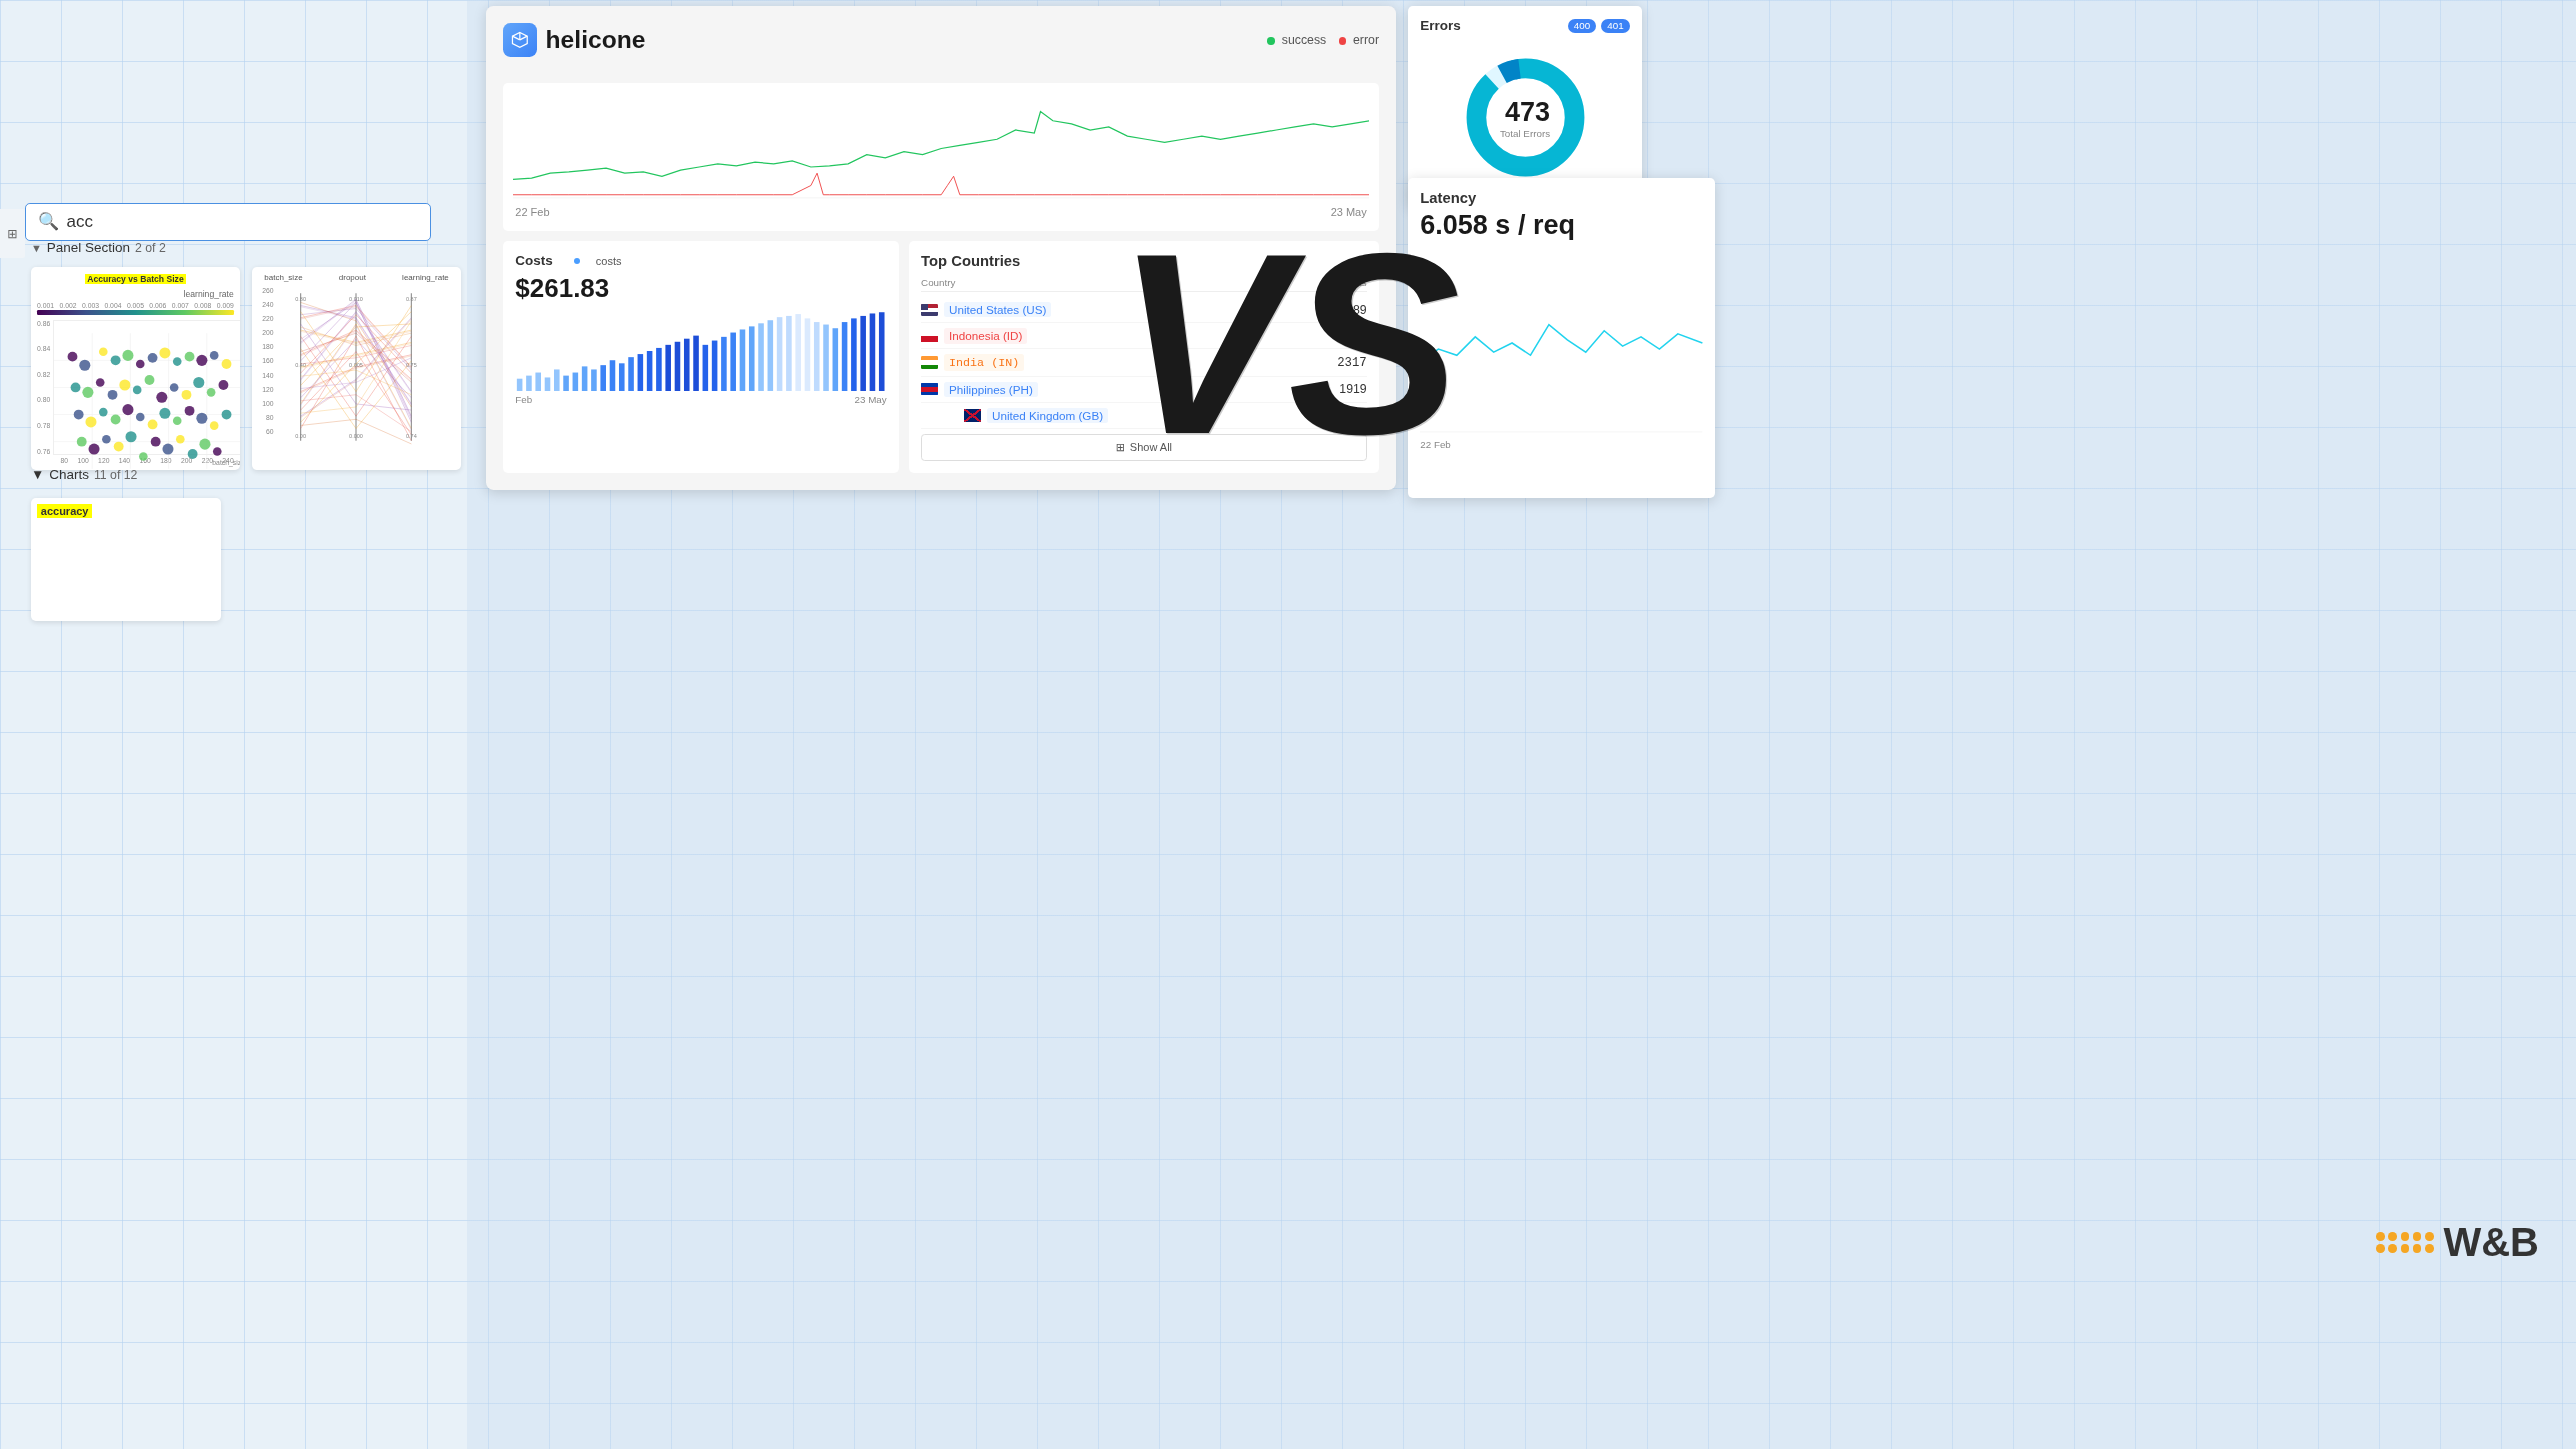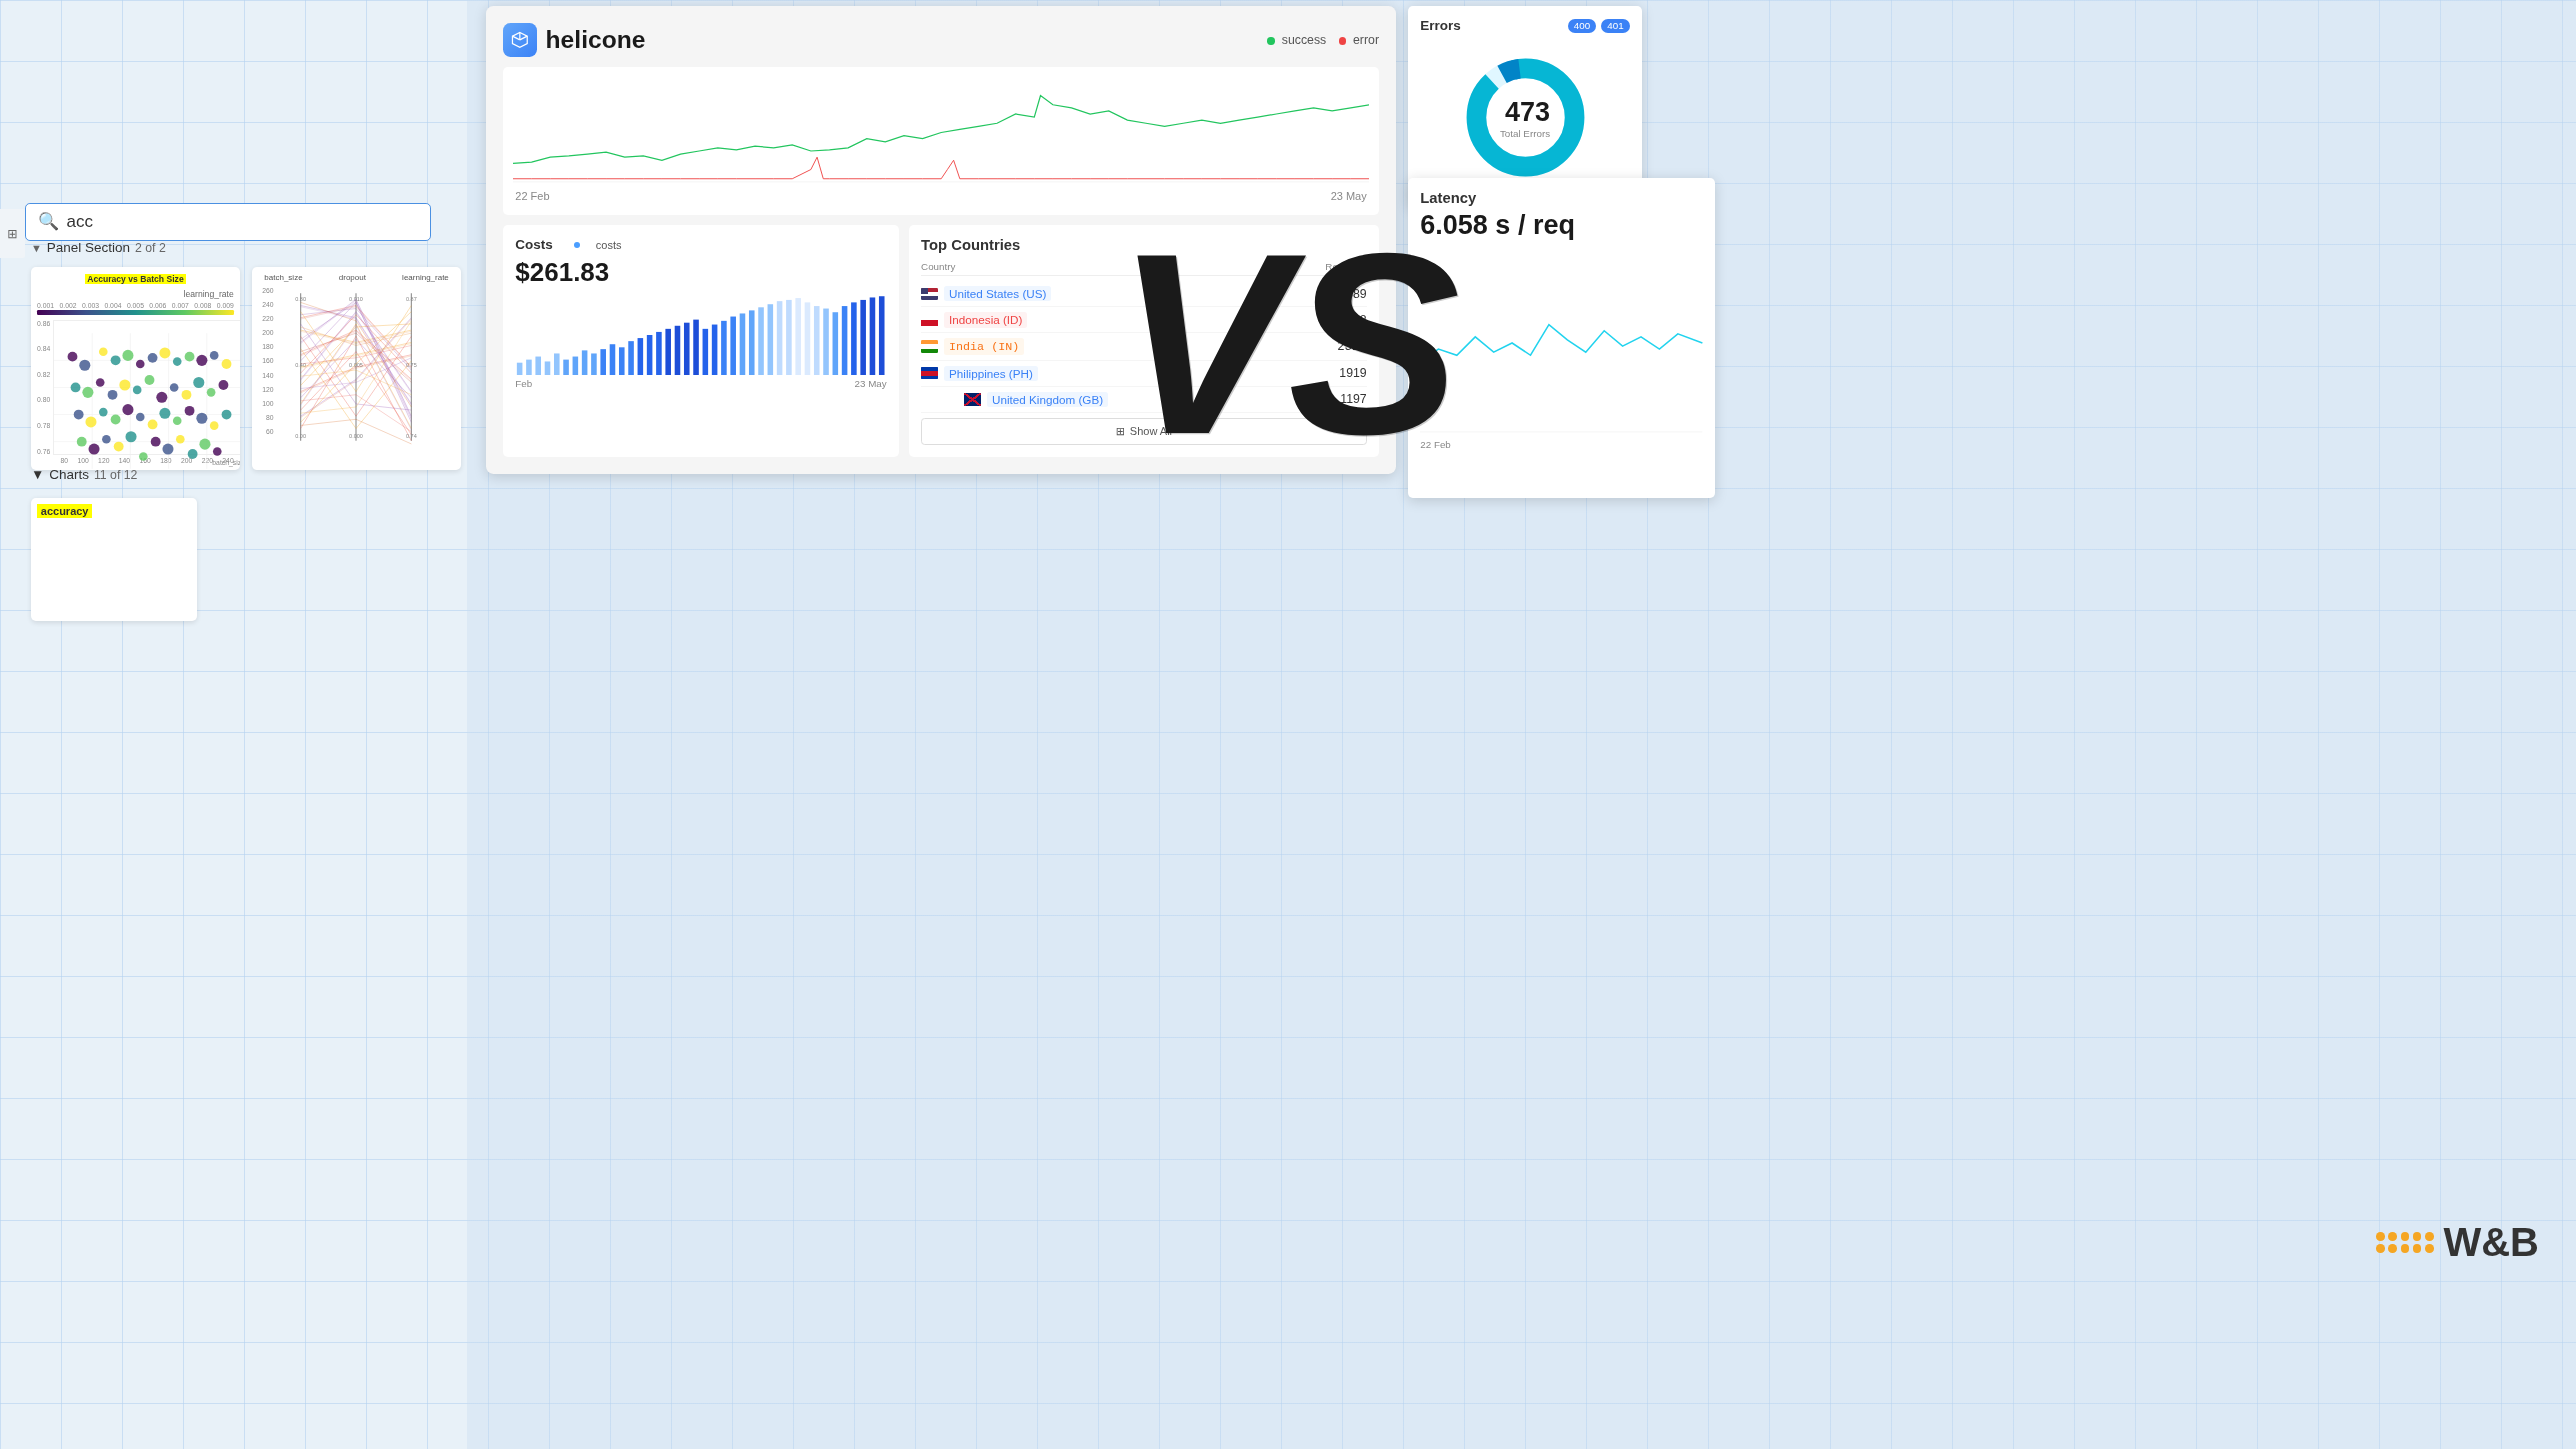--- a/index.html
+++ b/index.html
@@ -164,21 +164,21 @@
       display: flex;
       align-items: center;
       gap: 4.9px;
     }
 
     
     .chart-preview {
       position: absolute;
       top: 498px;
       left: 31px;
-      width: 166px;
+      width: 190px;
       height: 123px;
       background: white;
       border-radius: 4.9px;
       box-shadow: 0 1.2px 4.9px rgba(0,0,0,0.1);
       z-index: 10;
       overflow: hidden;
     }
 
     .chart-preview-tag {
       background: #ffff00;
@@ -523,21 +523,21 @@
     <div class="wb-dot gold"></div>
     <div class="wb-dot gold"></div>
   </div>
   <span class="wb-text">W&amp;B</span>
 </div>
 
 <div class="vs-text">VS</div>
 
 <div style="position:absolute; top:6.1px; left:486px; z-index:5; background:#f5f5f5; border-radius:7.4px; box-shadow:0 2.5px 12.3px rgba(0,0,0,0.15); padding:17px; width:910px;">
 
-  <div style="display:flex; align-items:center; margin-bottom:10px;">
+  <div style="display:flex; align-items:center; margin-bottom:26px;">
 
     <div style="width:34px; height:34px; background:linear-gradient(135deg, #60a5fa, #3b82f6); border-radius:7.4px; margin-right:8.6px; display:flex; align-items:center; justify-content:center; flex-shrink:0;">
       <svg width="19.7" height="19.7" viewBox="0 0 32 32">
         <polygon points="16,4 28,10 28,22 16,28 4,22 4,10" fill="none" stroke="white" stroke-width="2"></polygon>
         <line x1="16" y1="4" x2="16" y2="16" stroke="white" stroke-width="2"></line>
         <line x1="4" y1="10" x2="16" y2="16" stroke="white" stroke-width="2"></line>
         <line x1="28" y1="10" x2="16" y2="16" stroke="white" stroke-width="2"></line>
       </svg>
     </div>
     <span style="font-size:24.6px; font-weight:700; color:#1a1a1a;">helicone</span>

